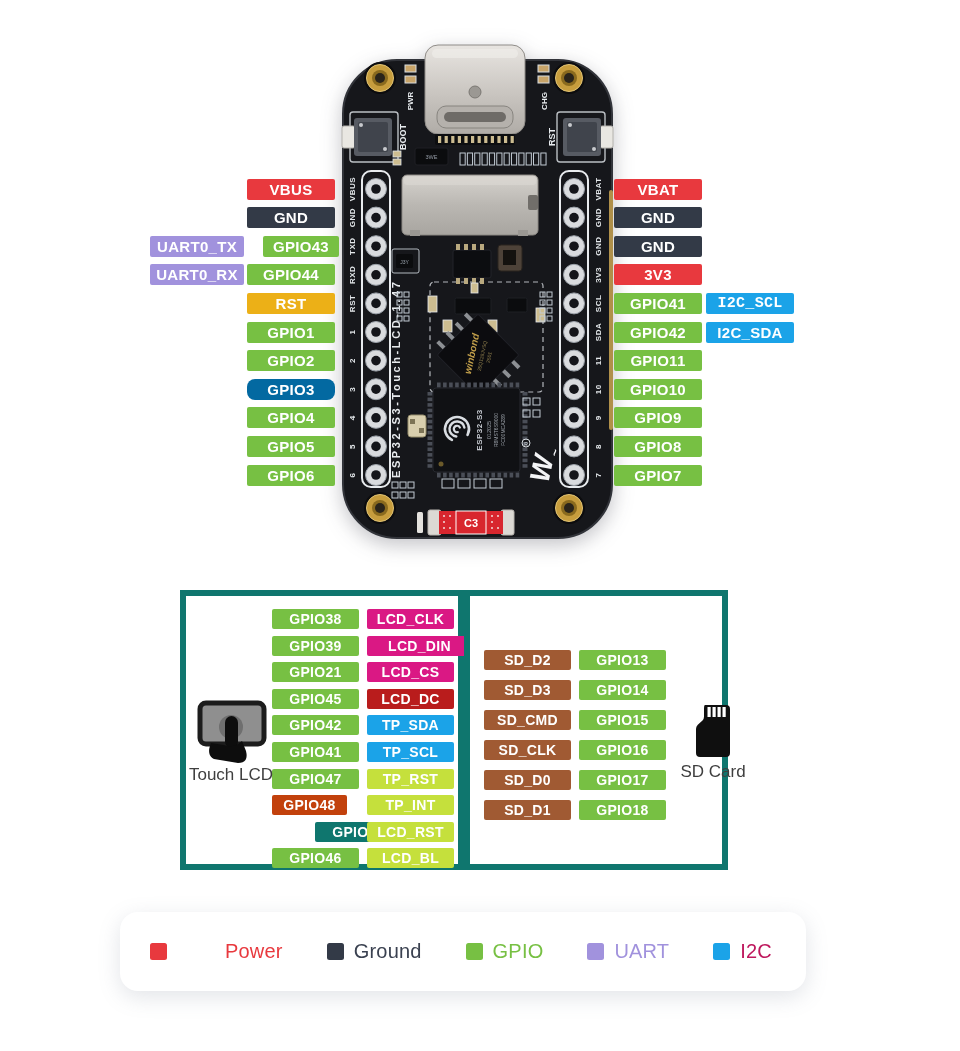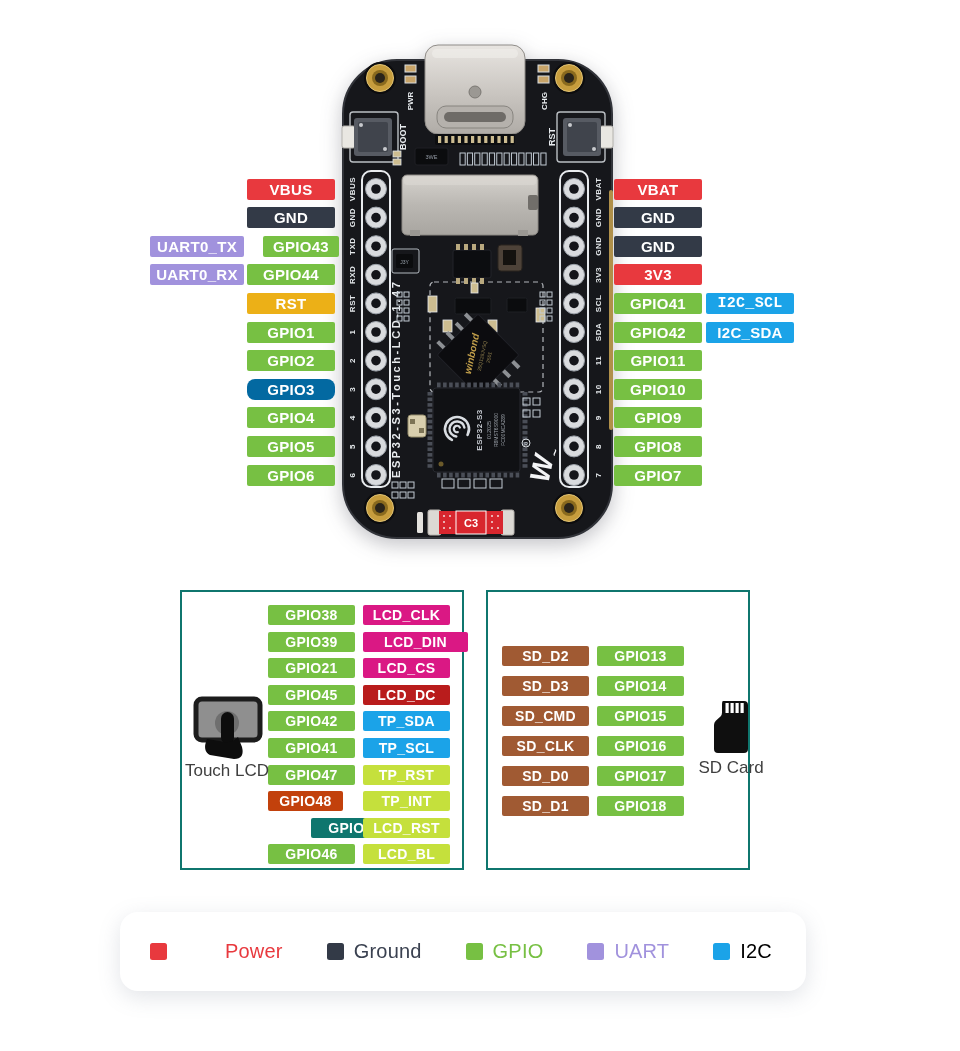--- a/index.html
+++ b/index.html
@@ -3,23 +3,23 @@
 <meta charset="utf-8">
 <style>
   html,body{margin:0;padding:0;background:#ffffff;}
   #page{position:relative;width:960px;height:1051px;background:#ffffff;overflow:hidden;
         font-family:"Liberation Sans","DejaVu Sans",sans-serif;}
   #pin-labels{position:absolute;inset:0;pointer-events:none;}
   .pill{position:absolute;height:21px;line-height:21px;border-radius:2px;color:#fff;
         font-size:15px;font-weight:600;text-align:center;letter-spacing:.3px;
         white-space:nowrap;}
   .pill.small{height:20px;line-height:20px;font-size:14px;}
-  .panel{position:absolute;background:#fff;border:2px solid #0f766e;box-sizing:border-box;}
+  .panel{position:absolute;background:#fff;border:6px solid #0f766e;box-sizing:border-box;}
   #touch-panel{left:180px;top:590px;width:284px;height:280px;}
-  #sd-panel{left:486px;top:590px;width:264px;height:280px;}
+  #sd-panel{left:464px;top:590px;width:264px;height:280px;}
   .caption{position:absolute;font-size:17px;color:#3f3f3f;font-weight:500;text-align:center;}
   #touch-caption{left:0px;top:169px;width:90px;}
   #sd-caption{left:197px;top:166px;width:92px;}
   .touch-icon{position:absolute;left:9px;top:97px;}
   .sd-icon{position:absolute;left:223px;top:107px;}
   #board-svg{position:absolute;left:340px;top:40px;
              filter:drop-shadow(0 6px 10px rgba(40,40,55,.28));}
   #legend{position:absolute;left:120px;top:912px;width:686px;height:79px;background:#fff;
           border-radius:18px;box-shadow:0 6px 22px rgba(110,120,140,.20);}
   #legend-items{display:flex;align-items:center;justify-content:space-between;
@@ -524,18 +524,18 @@
         <div class="legend-item">
           <span class="swatch" style="background: rgb(119, 192, 67);"></span>
           <span class="legend-label" style="color: rgb(119, 192, 67);">GPIO</span>
         </div>
         <div class="legend-item">
           <span class="swatch" style="background: rgb(161, 146, 221);"></span>
           <span class="legend-label" style="color: rgb(161, 146, 221);">UART</span>
         </div>
         <div class="legend-item">
           <span class="swatch" style="background: rgb(27, 163, 232);"></span>
-          <span class="legend-label" style="color: #000000;">I2C</span>
+          <span class="legend-label" style="color: #be185d;">I2C</span>
         </div>
       </div>
   </div>
 
 </div>
 
 </body></html>

